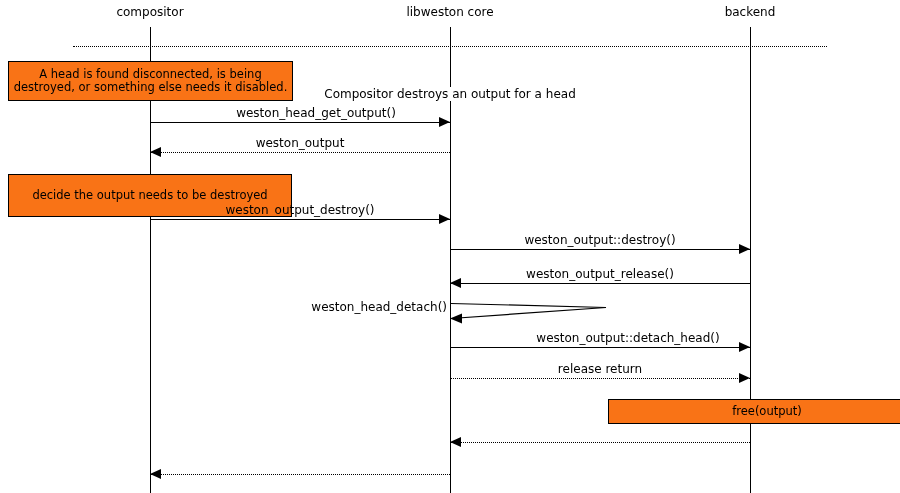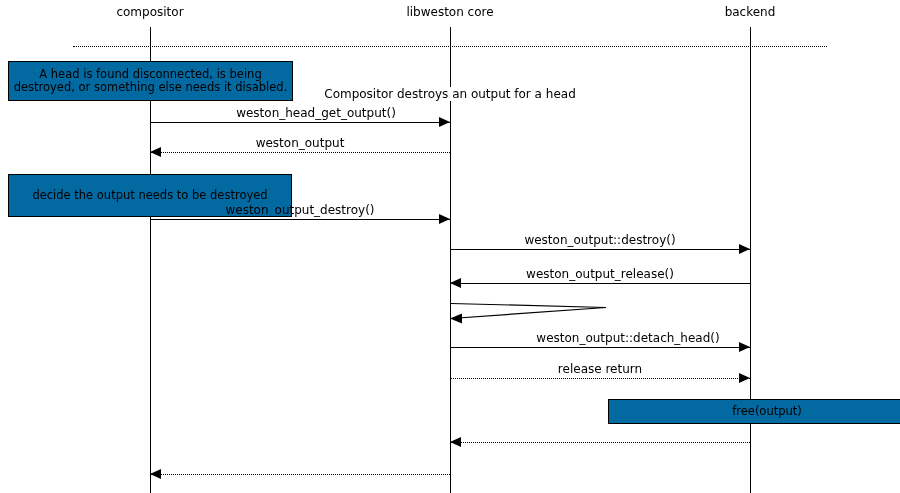--- a/index.html
+++ b/index.html
@@ -40,21 +40,21 @@
     font-size: 12px;
     line-height: 14px;
     background: #ffffff;
     padding: 0 4px;
     white-space: nowrap;
     transform: translateX(-50%);
   }
   .note {
     position: absolute;
     border: 1px solid #000000;
-    background: #0369a1;
+    background: #f97316;
     box-sizing: border-box;
     display: flex;
     align-items: center;
     justify-content: center;
     text-align: center;
     font-size: 11.5px;
     line-height: 13px;
     padding: 2px 4px;
   }
   .msg-line {
@@ -136,20 +136,21 @@
   <div class="arrow-head left" style="left:450px; top:278px;"></div>
   <div class="msg-label" style="left:600px; top:267px;">weston_output_release()</div>
 
   <div class="self-wedge" style="left:450px; top:296px; width:160px; height:28px;">
     <svg width="160" height="28" viewBox="0 0 160 28" xmlns="http://www.w3.org/2000/svg">
       <path d="M 1 7.5 L 156 11.5" stroke="#000" stroke-width="1.2" fill="none"></path>
       <path d="M 156 11.5 L 1 22.5" stroke="#000" stroke-width="1.2" fill="none"></path>
       <polygon points="0,22.5 12,17.5 12,27.5" fill="#000"></polygon>
     </svg>
   </div>
+  <div class="msg-label anchor-right" style="left:447px; top:300px;">weston_head_detach()</div>
 
   <div class="msg-line" style="left:450px; top:347px; width:300px;"></div>
   <div class="arrow-head right" style="left:739px; top:342px;"></div>
   <div class="msg-label" style="left:628px; top:331px;">weston_output::detach_head()</div>
 
   <div class="msg-line dotted" style="left:450px; top:378px; width:300px;"></div>
   <div class="arrow-head right" style="left:739px; top:373px;"></div>
   <div class="msg-label" style="left:600px; top:362px;">release return</div>
 
   <div class="msg-line dotted" style="left:450px; top:442px; width:300px;"></div>

